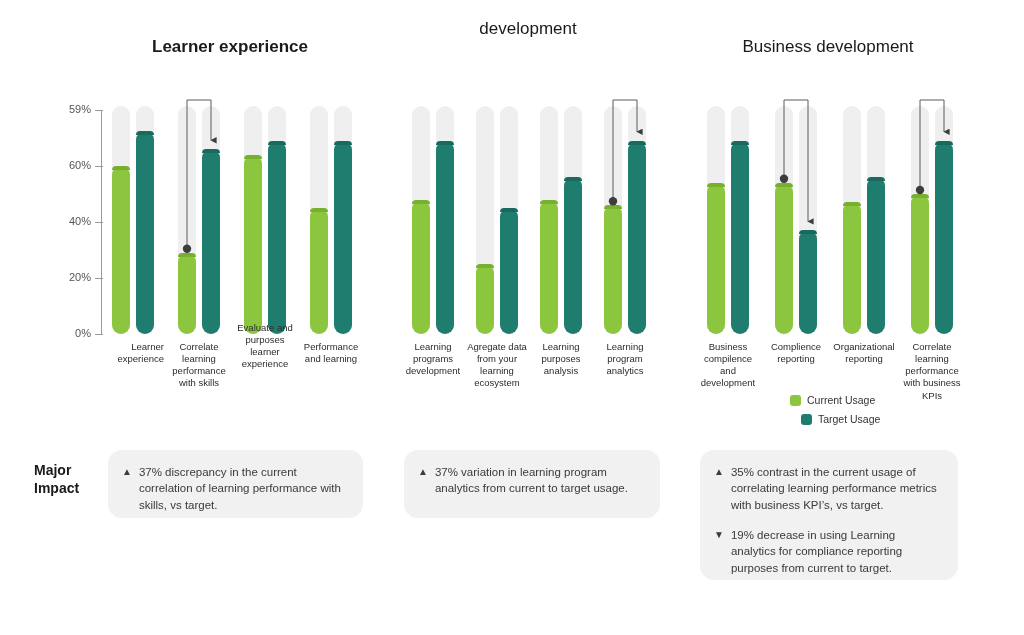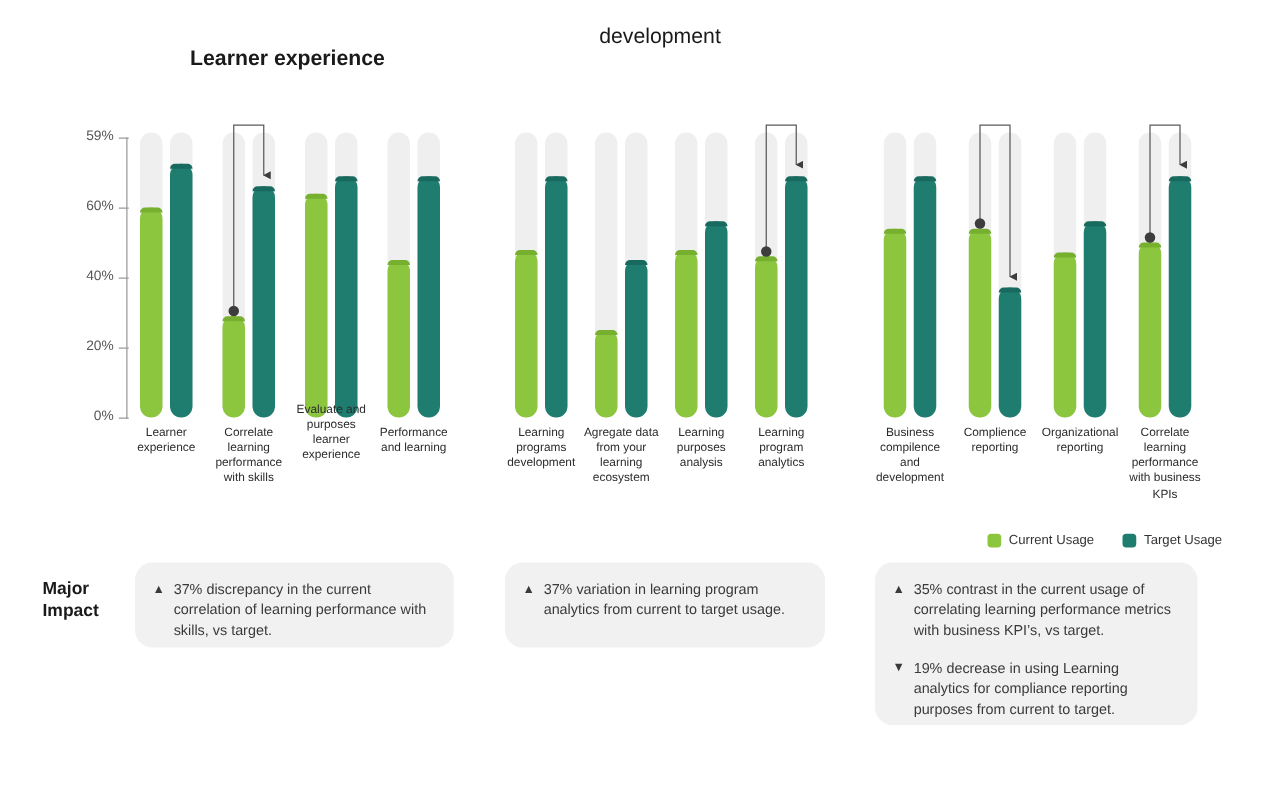--- a/index.html
+++ b/index.html
@@ -135,20 +135,23 @@
 <div class="stage">
 
   <div class="panel-title" style="left:130px;top:36px;width:200px;font-weight:bold;">
     <div>Learner experience</div>
   </div>
 
   <div class="panel-title" style="left:428px;top:18px;width:200px;">
     <div>development</div>
   </div>
 
+  <div class="panel-title" style="left:728px;top:36px;width:200px;">
+    <div>Business development</div>
+  </div>
 
   <div>
     <div class="axis-line" style="left:101px;top:110px;height:225px;"></div>
 
     <div class="tick" style="left:95px;top:110px;"></div>
     <div class="tick" style="left:95px;top:166px;"></div>
     <div class="tick" style="left:95px;top:222px;"></div>
     <div class="tick" style="left:95px;top:278px;"></div>
     <div class="tick" style="left:95px;top:334px;"></div>
 
@@ -252,21 +255,21 @@
       <div class="bar-fill current" style="left: 911px; top: 194px; width: 18px; height: 140px;">
         <span class="cap"></span>
       </div>
       <div class="bar-track" style="left: 935px; top: 106px; width: 18px; height: 228px;"></div>
       <div class="bar-fill target" style="left: 935px; top: 140.8px; width: 18px; height: 193.2px;">
         <span class="cap"></span>
       </div>
     </div>
 
   <div id="cats-layer">
-      <div class="cat-label" style="left: 102px; top: 341px; width: 62px;">
+      <div class="cat-label" style="left: 102px; top: 341px; width: 62px; text-align: right;">
         <div>Learner</div>
         <div>experience</div>
       </div>
       <div class="cat-label" style="left: 168px; top: 341px; width: 62px;">
         <div>Correlate</div>
         <div>learning</div>
         <div>performance</div>
         <div>with skills</div>
       </div>
       <div class="cat-label" style="left: 234px; top: 322px; width: 62px;">
@@ -342,21 +345,21 @@
             <circle cx="784" cy="178.8" r="4.2" fill="#3d3d3d"></circle>
           </g>
           <g>
             <path d="M 920 191 L 920 100 L 944 100 L 944 131.8" fill="none" stroke="#5a5a5a" stroke-width="1" marker-end="url(#arrowhead)"></path>
             <circle cx="920" cy="190" r="4.2" fill="#3d3d3d"></circle>
           </g>
         </g>
     </svg>
   </div>
 
-  <div class="legend" style="left:790px;top:426px;">
+  <div class="legend" style="left:790px;top:394px;flex-direction:column;">
     <div class="item">
       <span class="sw" id="lg-sw-cur" style="background: rgb(140, 198, 63);"></span>
       <span>Current Usage</span>
     </div>
     <div class="item" style="margin-right:0;">
       <span class="sw" id="lg-sw-tgt" style="background: rgb(31, 125, 112);"></span>
       <span>Target Usage</span>
     </div>
   </div>
 

